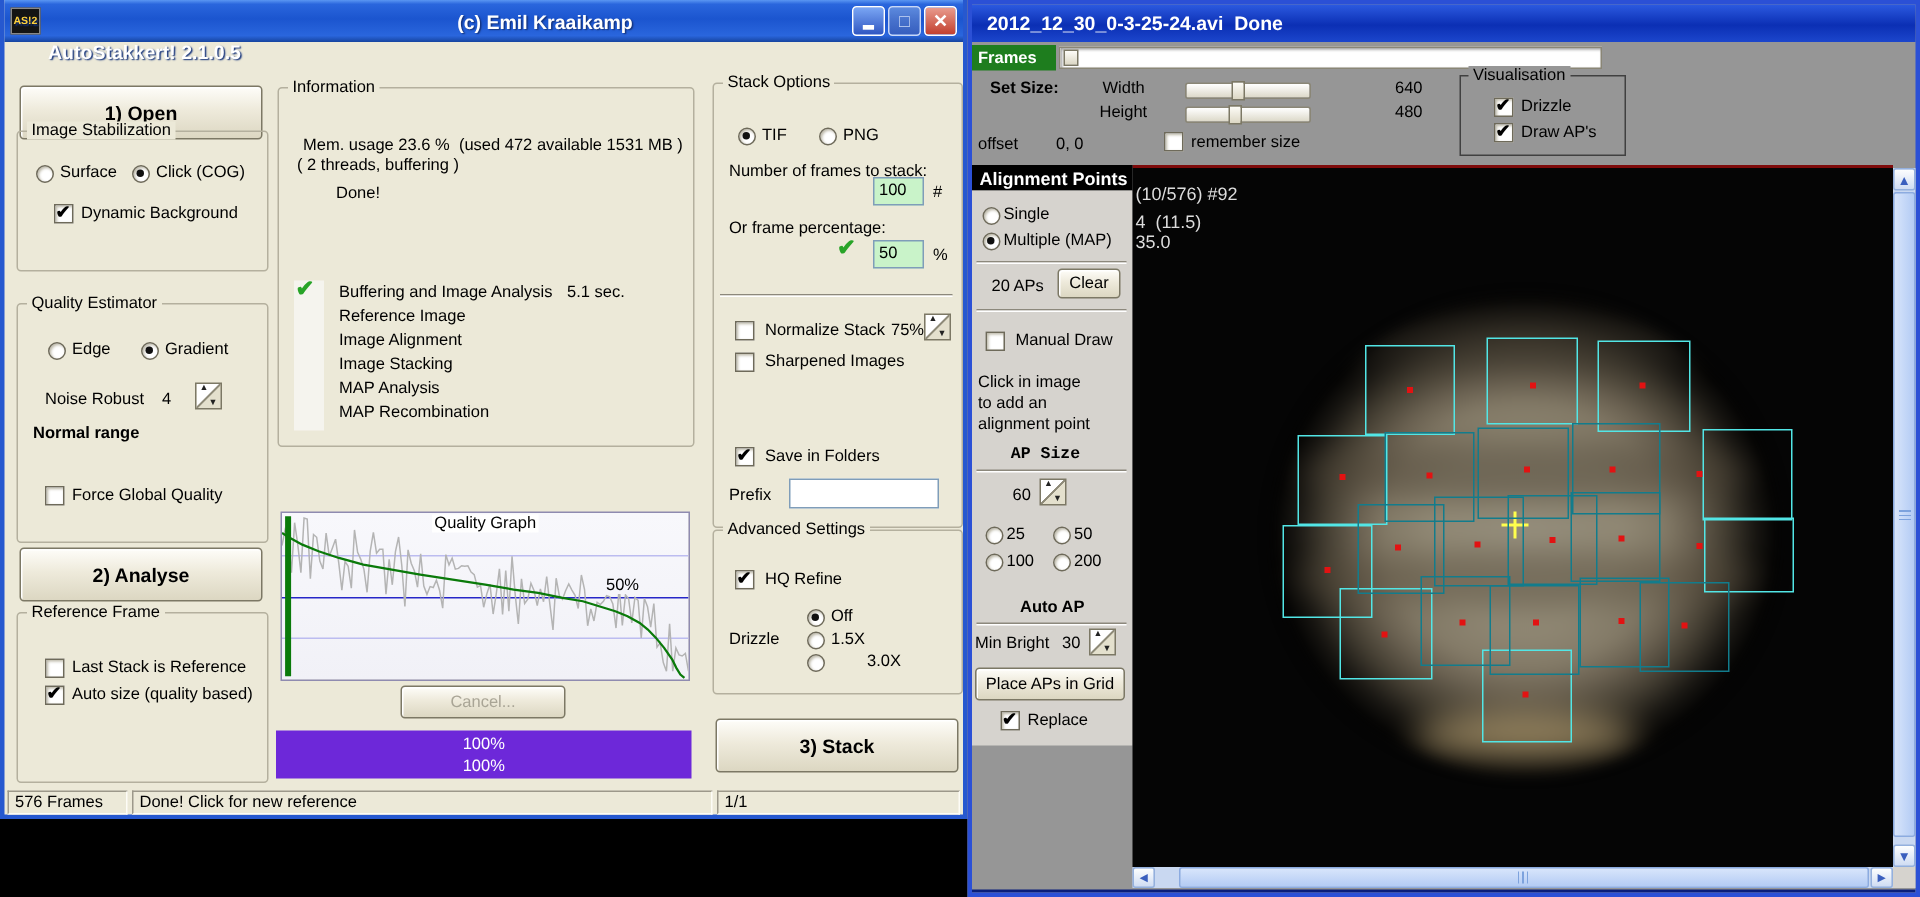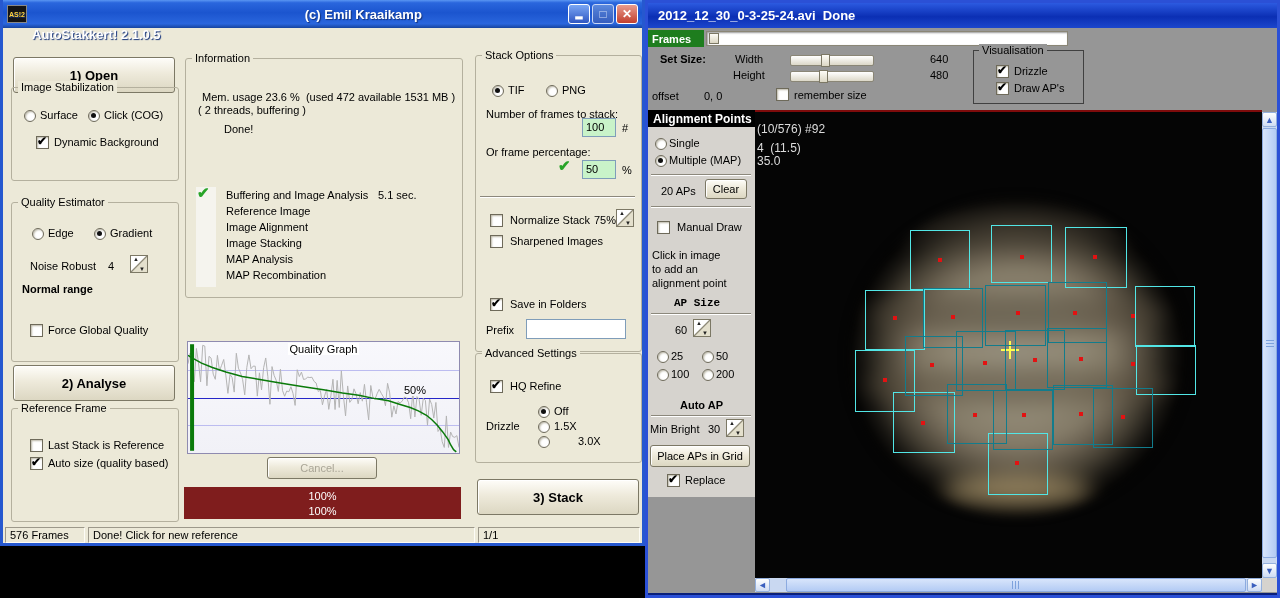--- a/index.html
+++ b/index.html
@@ -62,21 +62,21 @@
   
   #qgraph{background:linear-gradient(#f8f8fc,#f1f1f7);border:1px solid #8f8bb0;overflow:hidden;}
   #qgraph svg{position:absolute;left:0;top:0;width:100%;height:100%;}
   .g-gray{fill:none;stroke:#b4b4b4;stroke-width:1;vector-effect:non-scaling-stroke;}
   .g-green{fill:none;stroke:#0a7a0a;stroke-width:1.5;vector-effect:non-scaling-stroke;}
   .g-bar{stroke:#0a7a0a;stroke-width:4;vector-effect:non-scaling-stroke;}
   .gl{position:absolute;left:0;right:0;height:1px;background:#bcbcf0;}
   .gl.dark{background:#2626c8;}
   .gcap{position:absolute;top:1px;left:50%;transform:translateX(-50%);background:#fff;padding:0 2px;z-index:3;}
   .g50{position:absolute;background:#f5f5fa;padding:0 1px;z-index:3;}
-  .prog{background:#7f1d1d;color:#fff;display:flex;flex-direction:column;align-items:center;justify-content:center;gap:3px;}
+  .prog{background:#6d28d9;color:#fff;display:flex;flex-direction:column;align-items:center;justify-content:center;gap:3px;}
 
   .statusbar{left:0;top:527px;width:639px;height:16px;}
   .sp{position:absolute;box-sizing:border-box;border:1px solid;border-color:#9c988a #fdfcf6 #fdfcf6 #9c988a;
       display:flex;align-items:center;padding:0 4px;height:16px;background:#ece9d8;}
 
   
   .win-r{left:645px;top:0;width:635px;height:598px;box-sizing:border-box;border:3px solid #2b50d6;background:#969696;
          box-shadow:inset 0 -2px 0 #0a1f7a;}
   .tb-r{left:0;top:0;width:629px;height:25px;box-sizing:border-box;display:flex;align-items:center;padding-left:10px;
         background:linear-gradient(180deg,#2c5ae0,#0b2fb4 55%,#1c46cc);color:#fff;font-weight:bold;font-size:13px;white-space:pre;}

